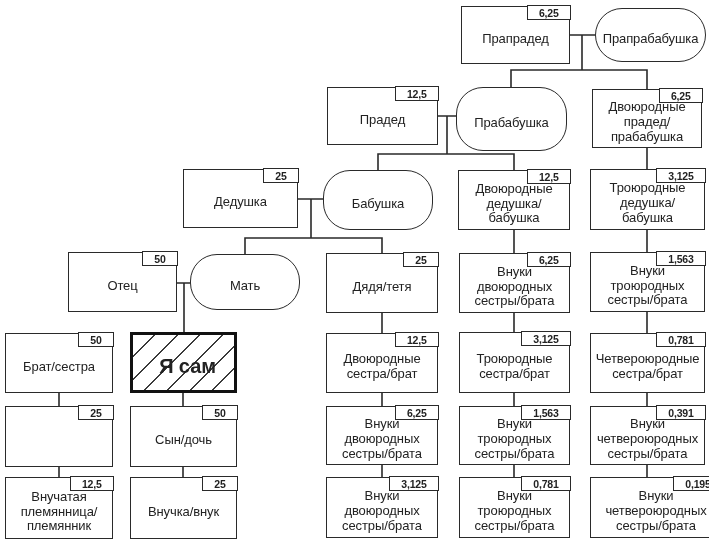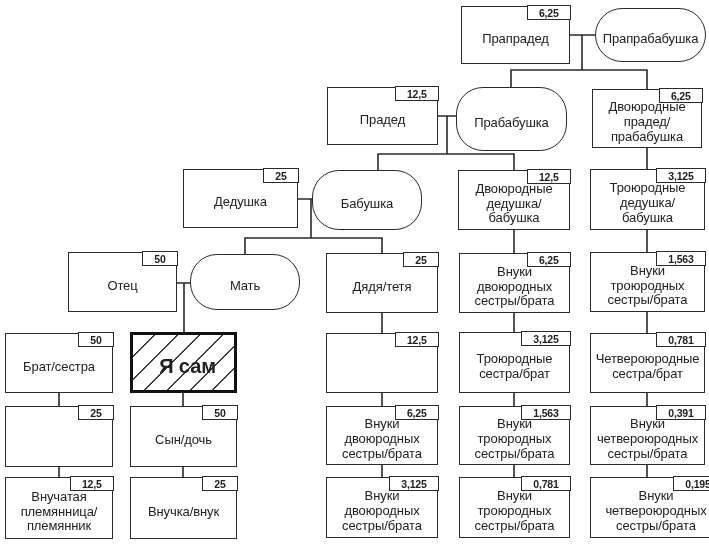--- a/index.html
+++ b/index.html
@@ -86,21 +86,21 @@
   </div>
   <div class="node rect" style="left:592px;top:89px;width:110px;height:59px">
     <span class="badge">6,25</span>
     <span class="lbl">Двоюродные прадед/ прабабушка</span>
   </div>
 
   <div class="node rect" style="left:183px;top:169px;width:115px;height:59px">
     <span class="badge">25</span>
     <span class="lbl">Дедушка</span>
   </div>
-  <div class="node stadium" style="left:312px;top:170px;width:110px;height:60px">
+  <div class="node stadium" style="left:323px;top:170px;width:110px;height:60px">
     <span class="lbl">Бабушка</span>
   </div>
   <div class="node rect" style="left:458px;top:170px;width:112px;height:60px">
     <span class="badge">12,5</span>
     <span class="lbl">Двоюродные дедушка/ бабушка</span>
   </div>
   <div class="node rect" style="left:590px;top:169px;width:115px;height:61px">
     <span class="badge">3,125</span>
     <span class="lbl">Троюродные дедушка/ бабушка</span>
   </div>
@@ -127,20 +127,21 @@
 
   <div class="node rect" style="left:5px;top:333px;width:108px;height:60px">
     <span class="badge">50</span>
     <span class="lbl">Брат/сестра</span>
   </div>
   <div class="node self" style="left:130px;top:332px;width:107px;height:61px">
     <span class="lbl">Я сам</span>
   </div>
   <div class="node rect" style="left:326px;top:333px;width:112px;height:60px">
     <span class="badge">12,5</span>
+    <span class="lbl">Двоюродные сестра/брат</span>
   </div>
   <div class="node rect" style="left:459px;top:332px;width:111px;height:61px">
     <span class="badge">3,125</span>
     <span class="lbl">Троюродные сестра/брат</span>
   </div>
   <div class="node rect" style="left:590px;top:333px;width:115px;height:60px">
     <span class="badge">0,781</span>
     <span class="lbl">Четвероюродные сестра/брат</span>
   </div>
 

